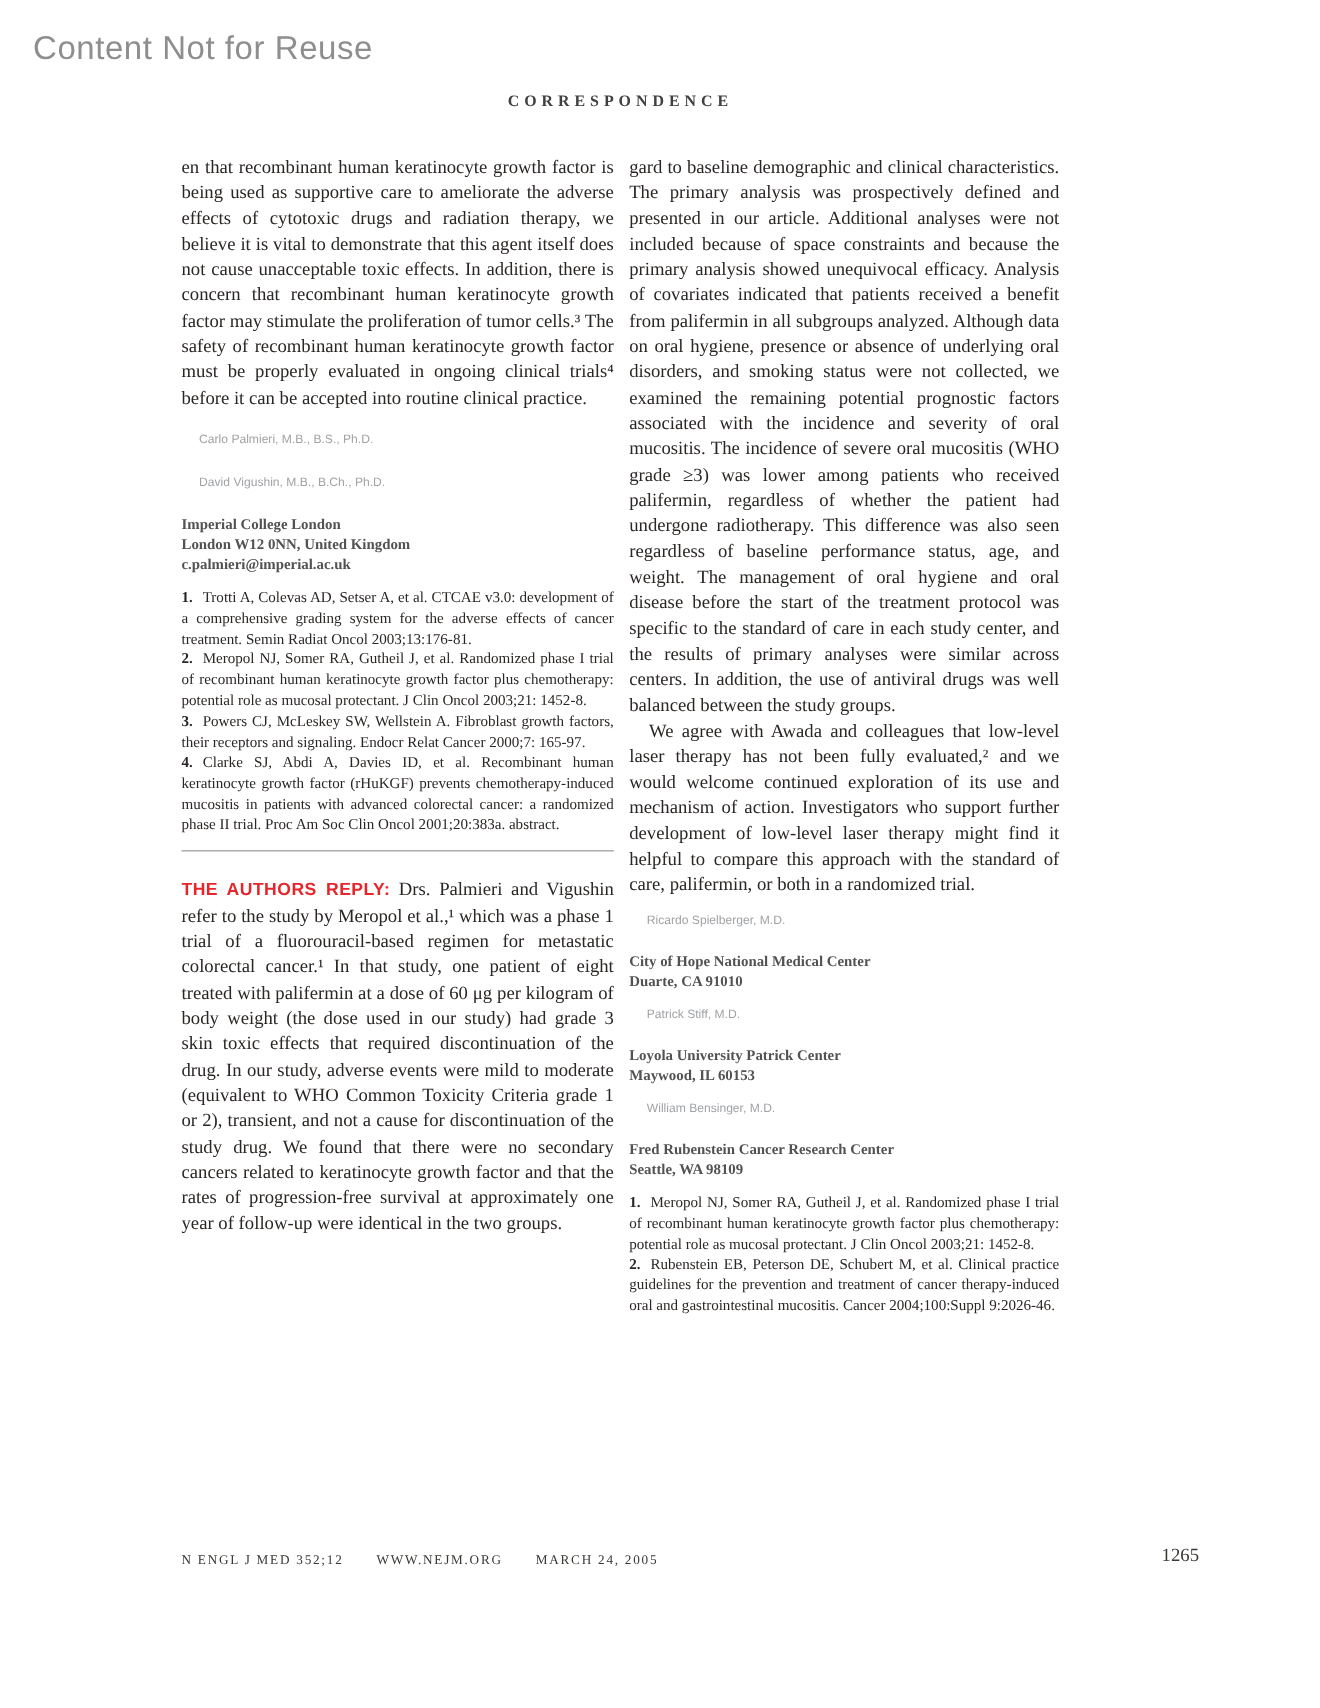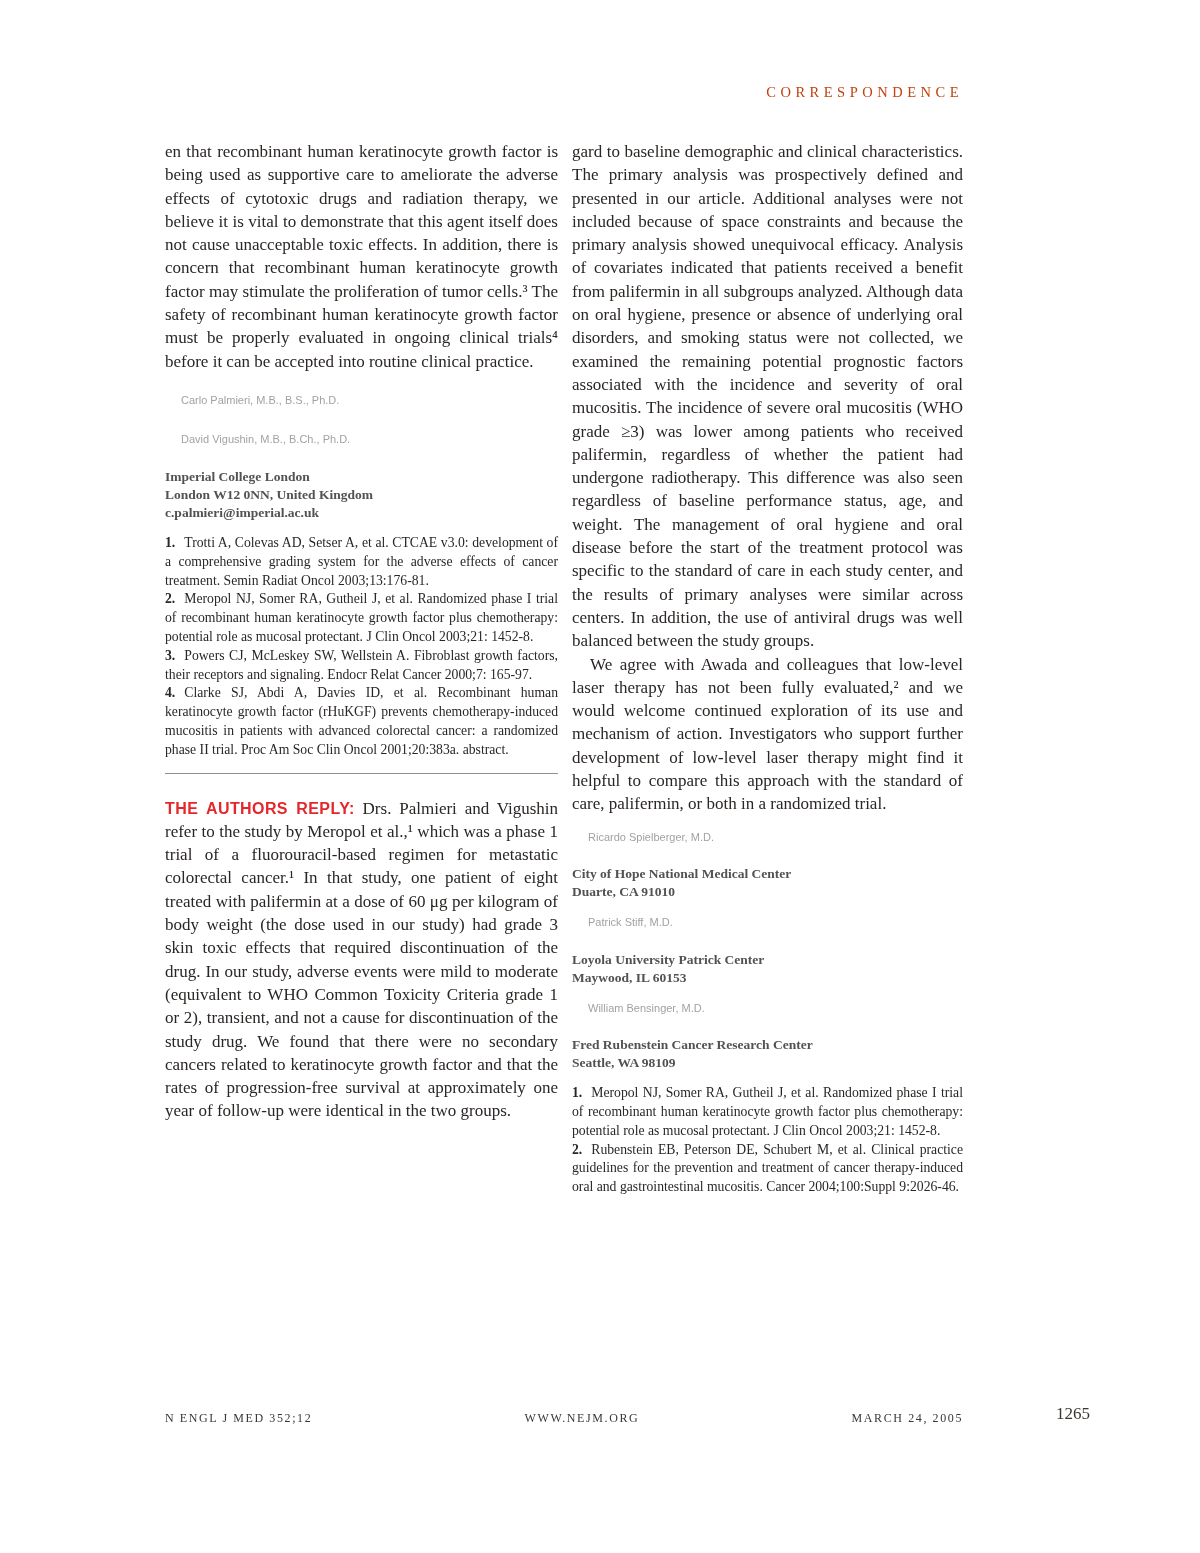--- a/index.html
+++ b/index.html
@@ -7,22 +7,22 @@
     position:relative; width:1200px; height:1553px; background:#ffffff;
     font-family:"Liberation Serif", serif; color:#2a2624; overflow:hidden;
   }
   .watermark {
     position:absolute; left:30px; top:28px;
     font-family:"Liberation Sans", sans-serif;
     font-size:30px; color:#8e8e8e; letter-spacing:0.5px;
   }
   .header-title {
     position:absolute; left:165px; top:84px; width:798px;
-    text-align:right; font-size:14.5px; font-weight:normal;
-    letter-spacing:4.5px; color:#c2410c;
+    text-align:center; font-size:14.5px; font-weight:bold;
+    letter-spacing:4.5px; color:#404040;
   }
   .col { position:absolute; top:140px; }
   .col-left  { left:165px; width:393px; }
   .col-right { left:572px; width:391px; }
   .body-text {
     font-size:17px; line-height:23.3px; text-align:justify;
     color:#2a2624; margin:0;
   }
   .indent { text-indent:18px; }
   .author-name {
@@ -48,33 +48,34 @@
   }
   .reply-block { margin-top:23px; }
   .reply-lead {
     font-family:"Liberation Sans", sans-serif;
     font-size:16px; font-weight:bold; letter-spacing:0.4px;
     color:#e5262a;
   }
   .author-entry-name { margin-top:10px; }
   .footer-line {
     position:absolute; left:165px; top:1411px; width:798px;
-    display:flex; justify-content:space-between; gap:30px;
+    display:flex; justify-content:flex-start; gap:30px;
     font-size:12px; letter-spacing:1.6px; color:#3a3733;
   }
   .page-number {
     position:absolute; left:1056px; top:1404px;
     font-size:17px; color:#3a3733;
   }
 </style>
 </head>
 <body>
 
 <div class="page">
 
+  <div class="watermark">Content Not for Reuse</div>
 
   <div class="header-title">CORRESPONDENCE</div>
 
   <div class="col col-left">
     <p class="body-text">en that recombinant human keratinocyte growth factor is being used as supportive care to ameliorate the adverse effects of cytotoxic drugs and radiation therapy, we believe it is vital to demonstrate that this agent itself does not cause unacceptable toxic effects. In addition, there is concern that recombinant human keratinocyte growth factor may stimulate the proliferation of tumor cells.³ The safety of recombinant human keratinocyte growth factor must be properly evaluated in ongoing clinical trials⁴ before it can be accepted into routine clinical practice.</p>
 
     <div class="names-block">
       <p class="author-name">Carlo Palmieri, M.B., B.S., Ph.D.</p>
       <p class="author-name">David Vigushin, M.B., B.Ch., Ph.D.</p>
     </div>

